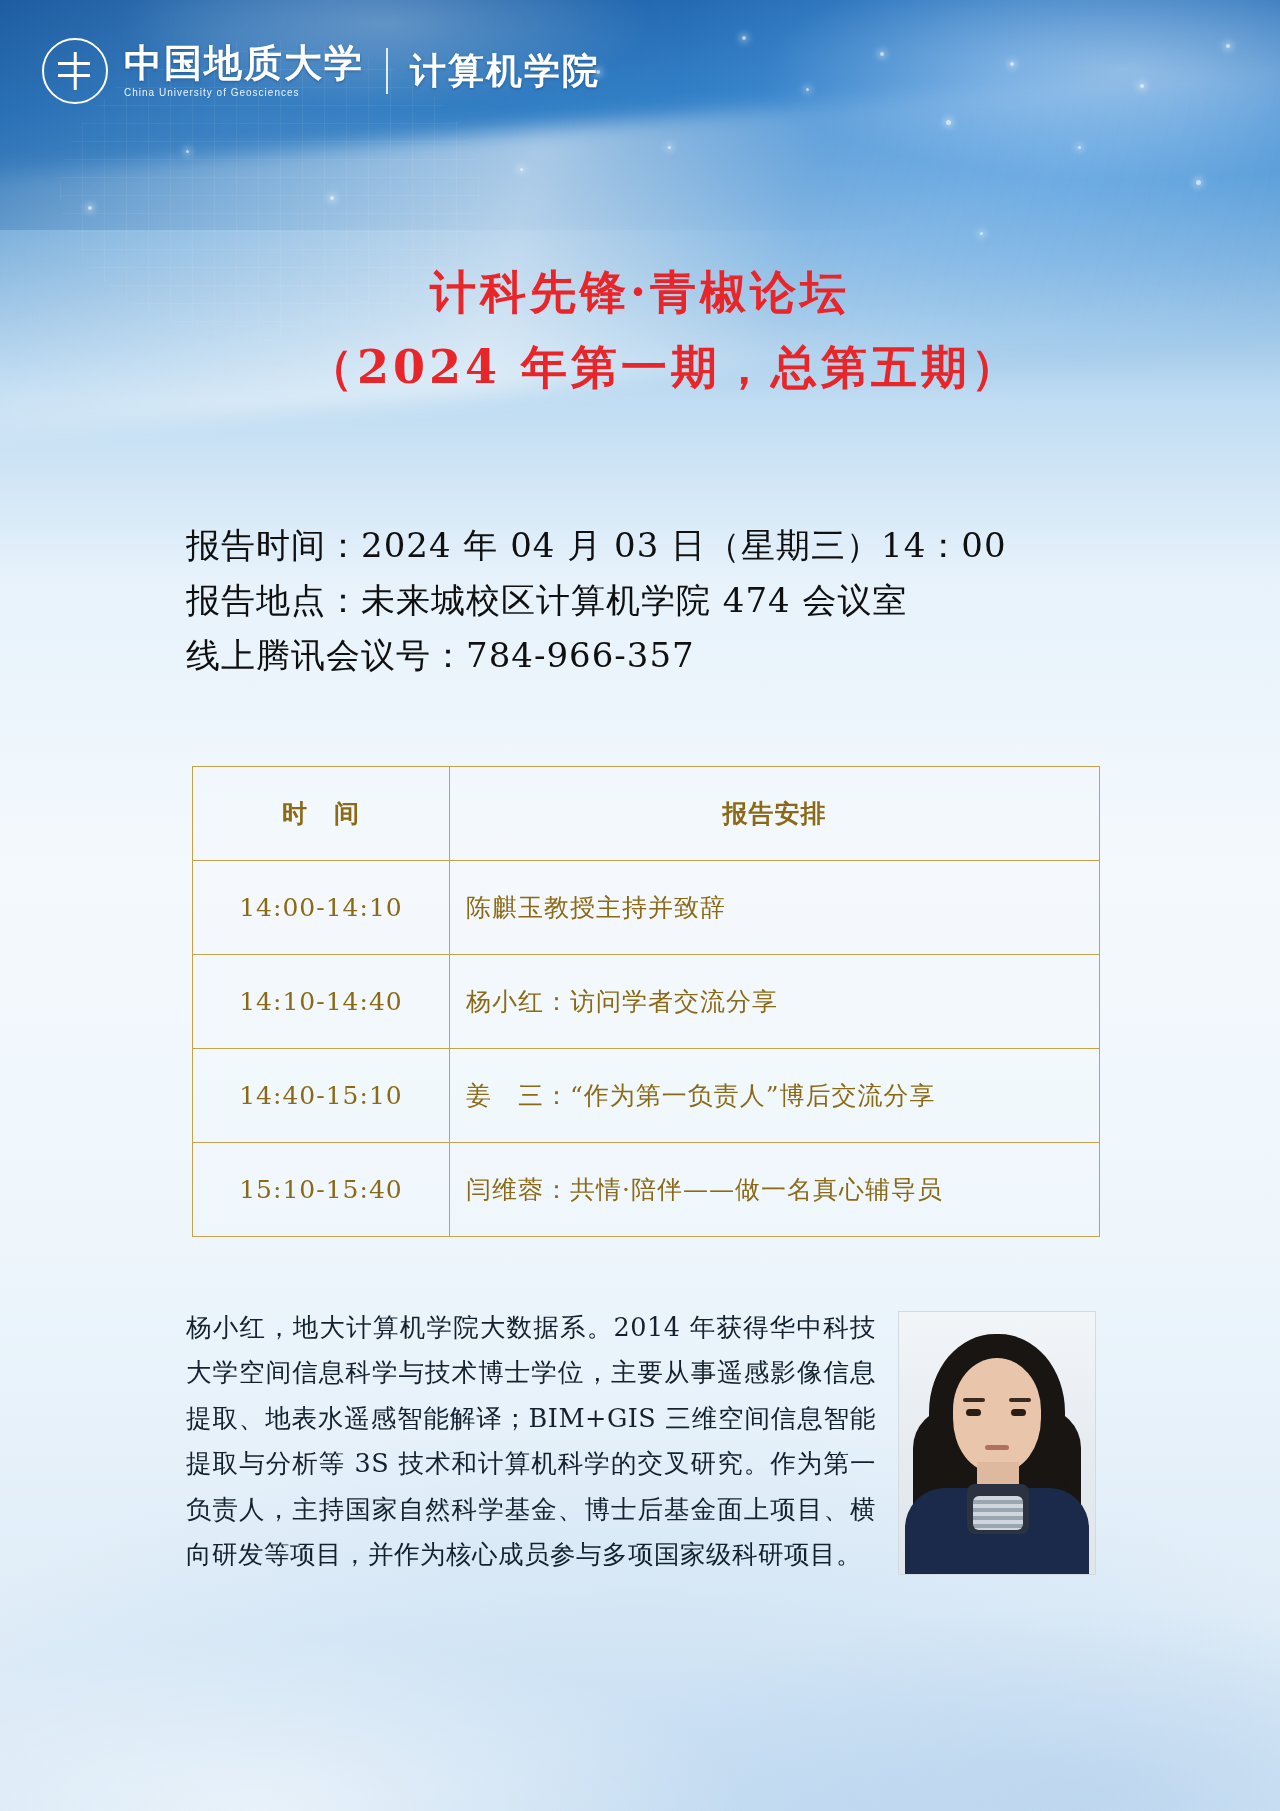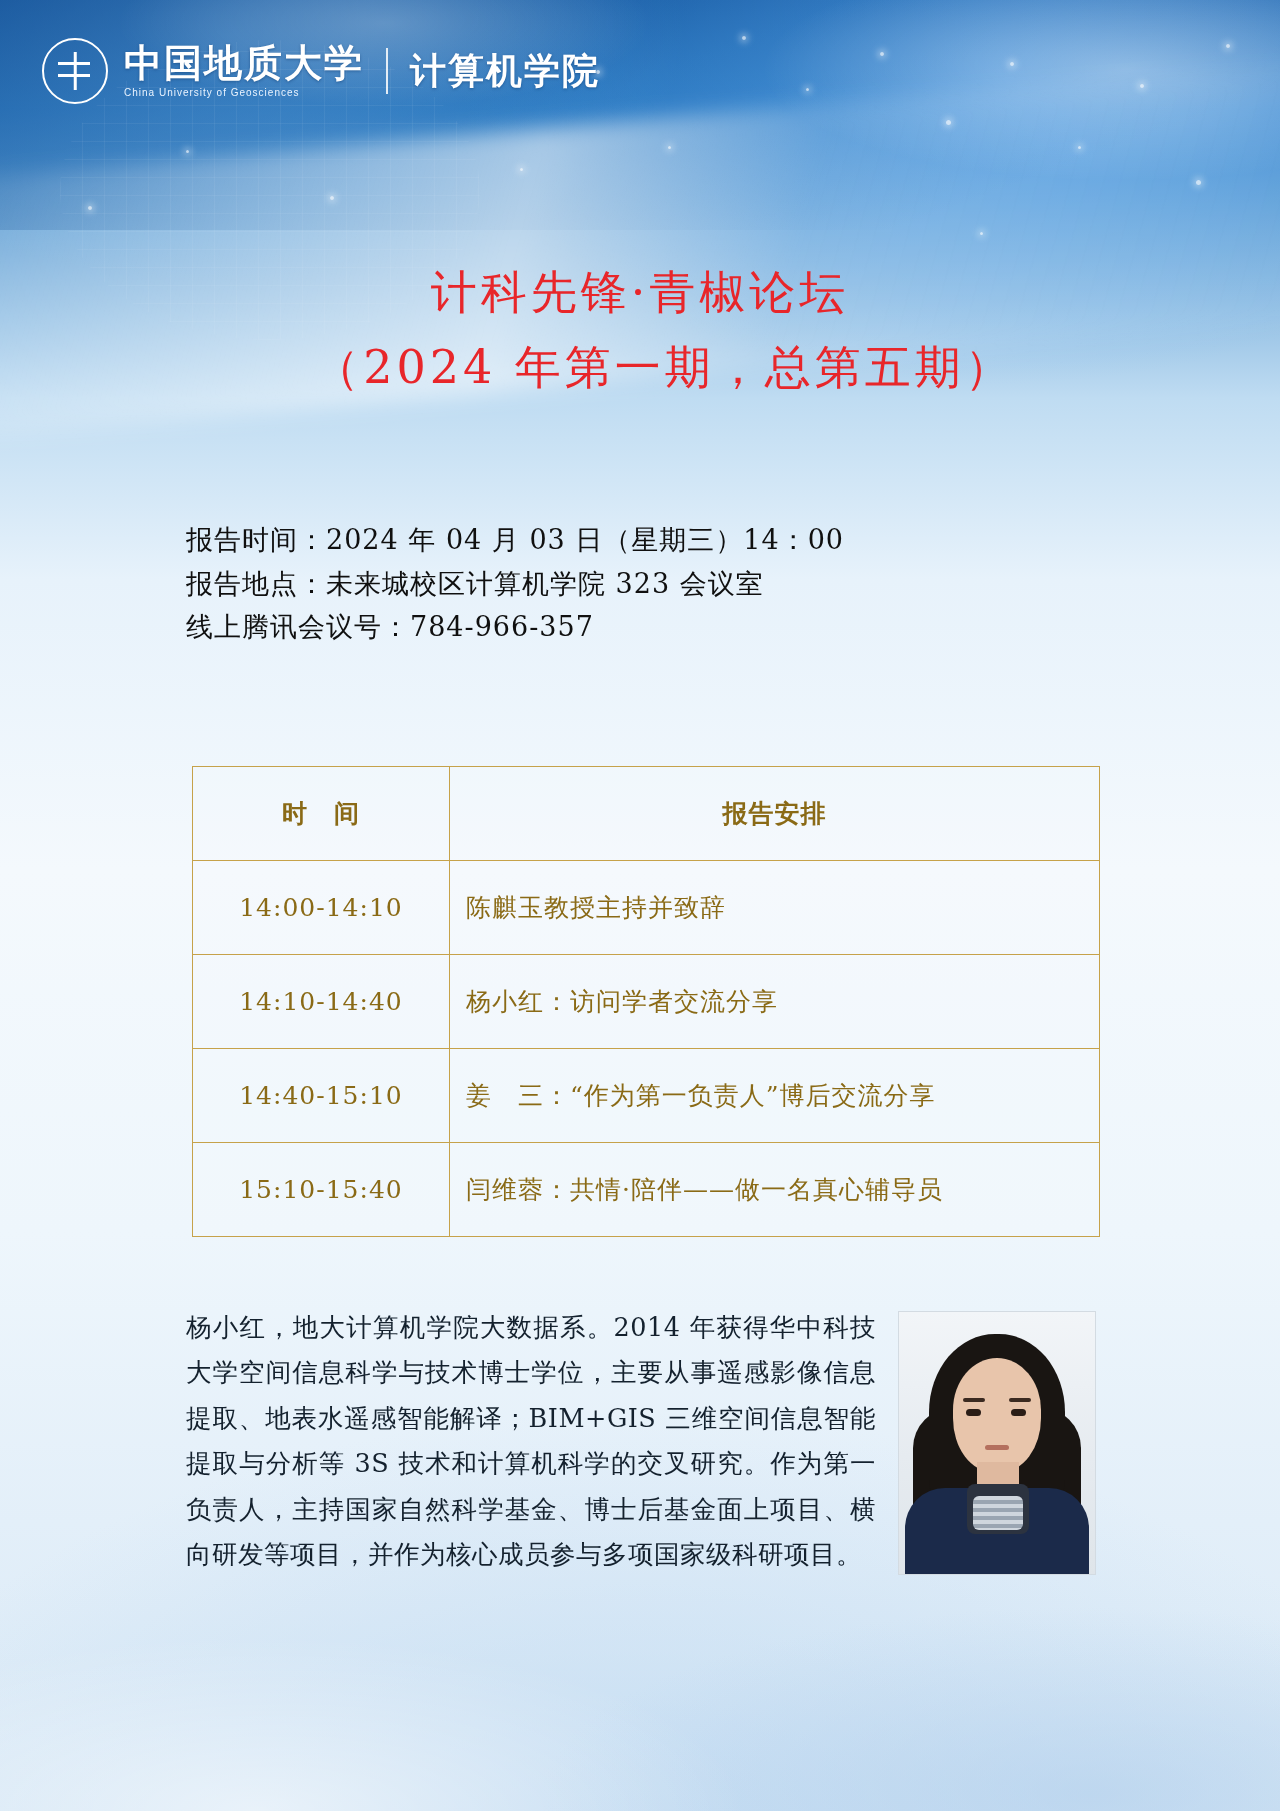--- a/index.html
+++ b/index.html
@@ -146,37 +146,37 @@
   .title-wrap {
     position: absolute;
     left: 0; top: 262px;
     width: 1280px;
     text-align: center;
     z-index: 4;
   }
   .title-main,
   .title-sub {
     font-family: "DejaVu Serif", serif;
-    font-weight: normal;
+    font-weight: bold;
     color: #e8262a;
     letter-spacing: 4px;
     line-height: 1.32;
   }
   .title-main { font-size: 46px; }
   .title-sub  { font-size: 46px; margin-top: 14px; padding-left: 48px; }
 
   
   .info {
     position: absolute;
     left: 186px; top: 518px;
     z-index: 4;
   }
   .info-line {
     font-family: "DejaVu Serif", serif;
-    font-size: 27px;
+    font-size: 34px;
     color: #101010;
     line-height: 1.62;
     letter-spacing: 1px;
     white-space: nowrap;
   }
 
   
   .table {
     position: absolute;
     left: 192px; top: 766px;
@@ -310,21 +310,21 @@
     <div class="logo-dept">计算机学院</div>
   </div>
 
   <div class="title-wrap">
     <div class="title-main">计科先锋·青椒论坛</div>
     <div class="title-sub">（2024 年第一期，总第五期）</div>
   </div>
 
   <div class="info">
     <div class="info-line">报告时间：2024 年 04 月 03 日（星期三）14：00</div>
-    <div class="info-line">报告地点：未来城校区计算机学院 323 会议室</div>
+    <div class="info-line">报告地点：未来城校区计算机学院 474 会议室</div>
     <div class="info-line">线上腾讯会议号：784-966-357</div>
   </div>
 
   <table class="table">
     <thead>
       <tr>
         <th class="col-time th-time">时　间</th>
         <th class="col-item th-item">报告安排</th>
       </tr>
     </thead>

